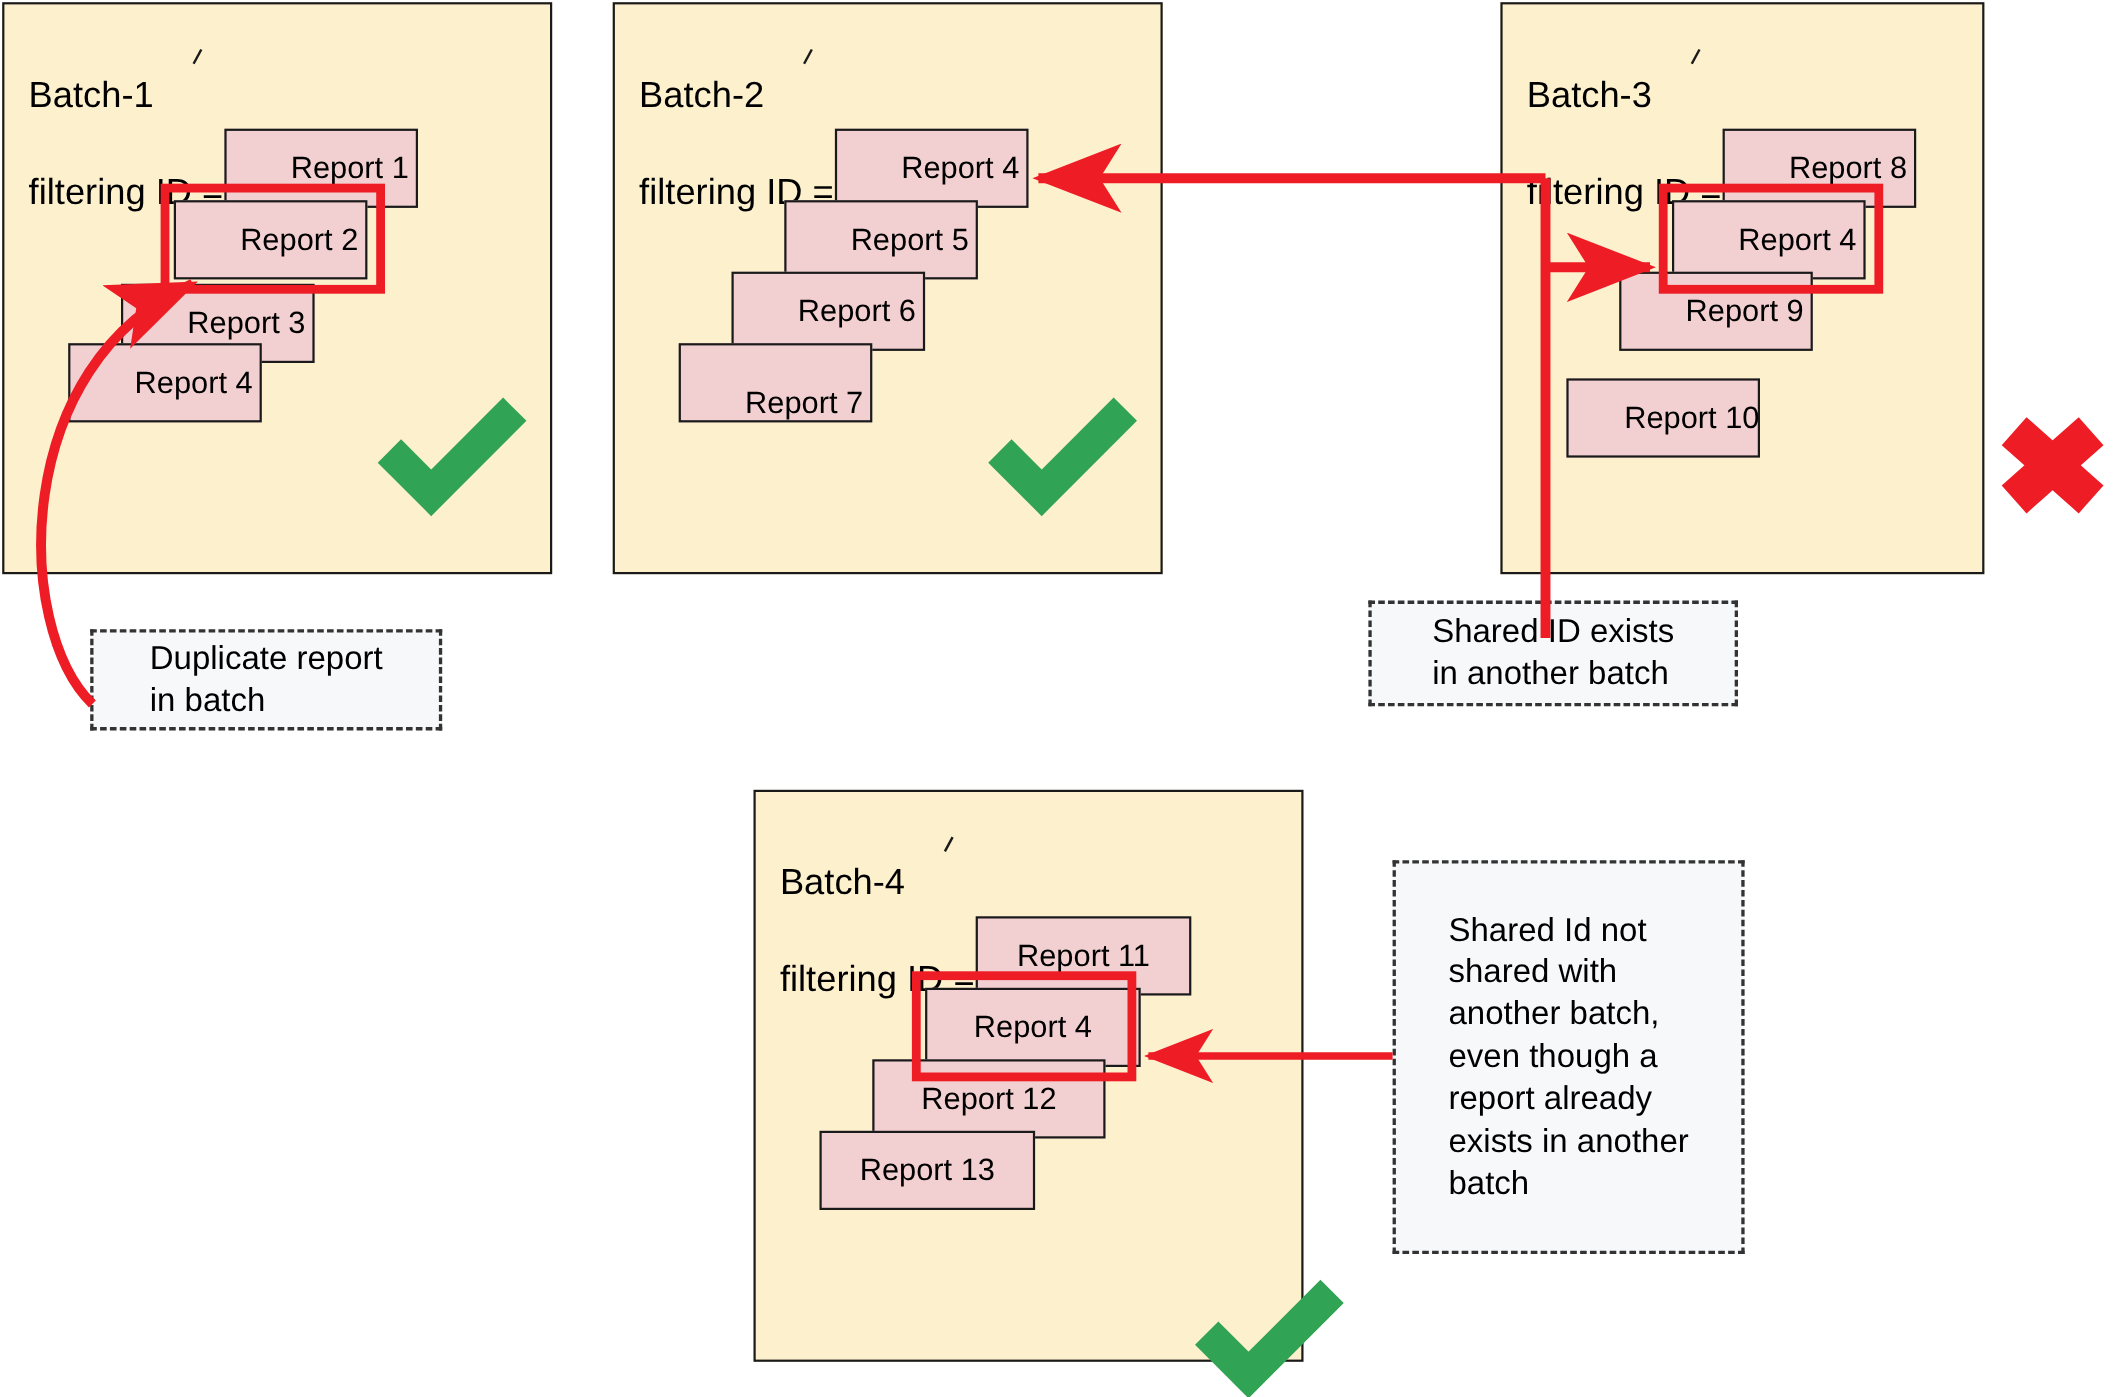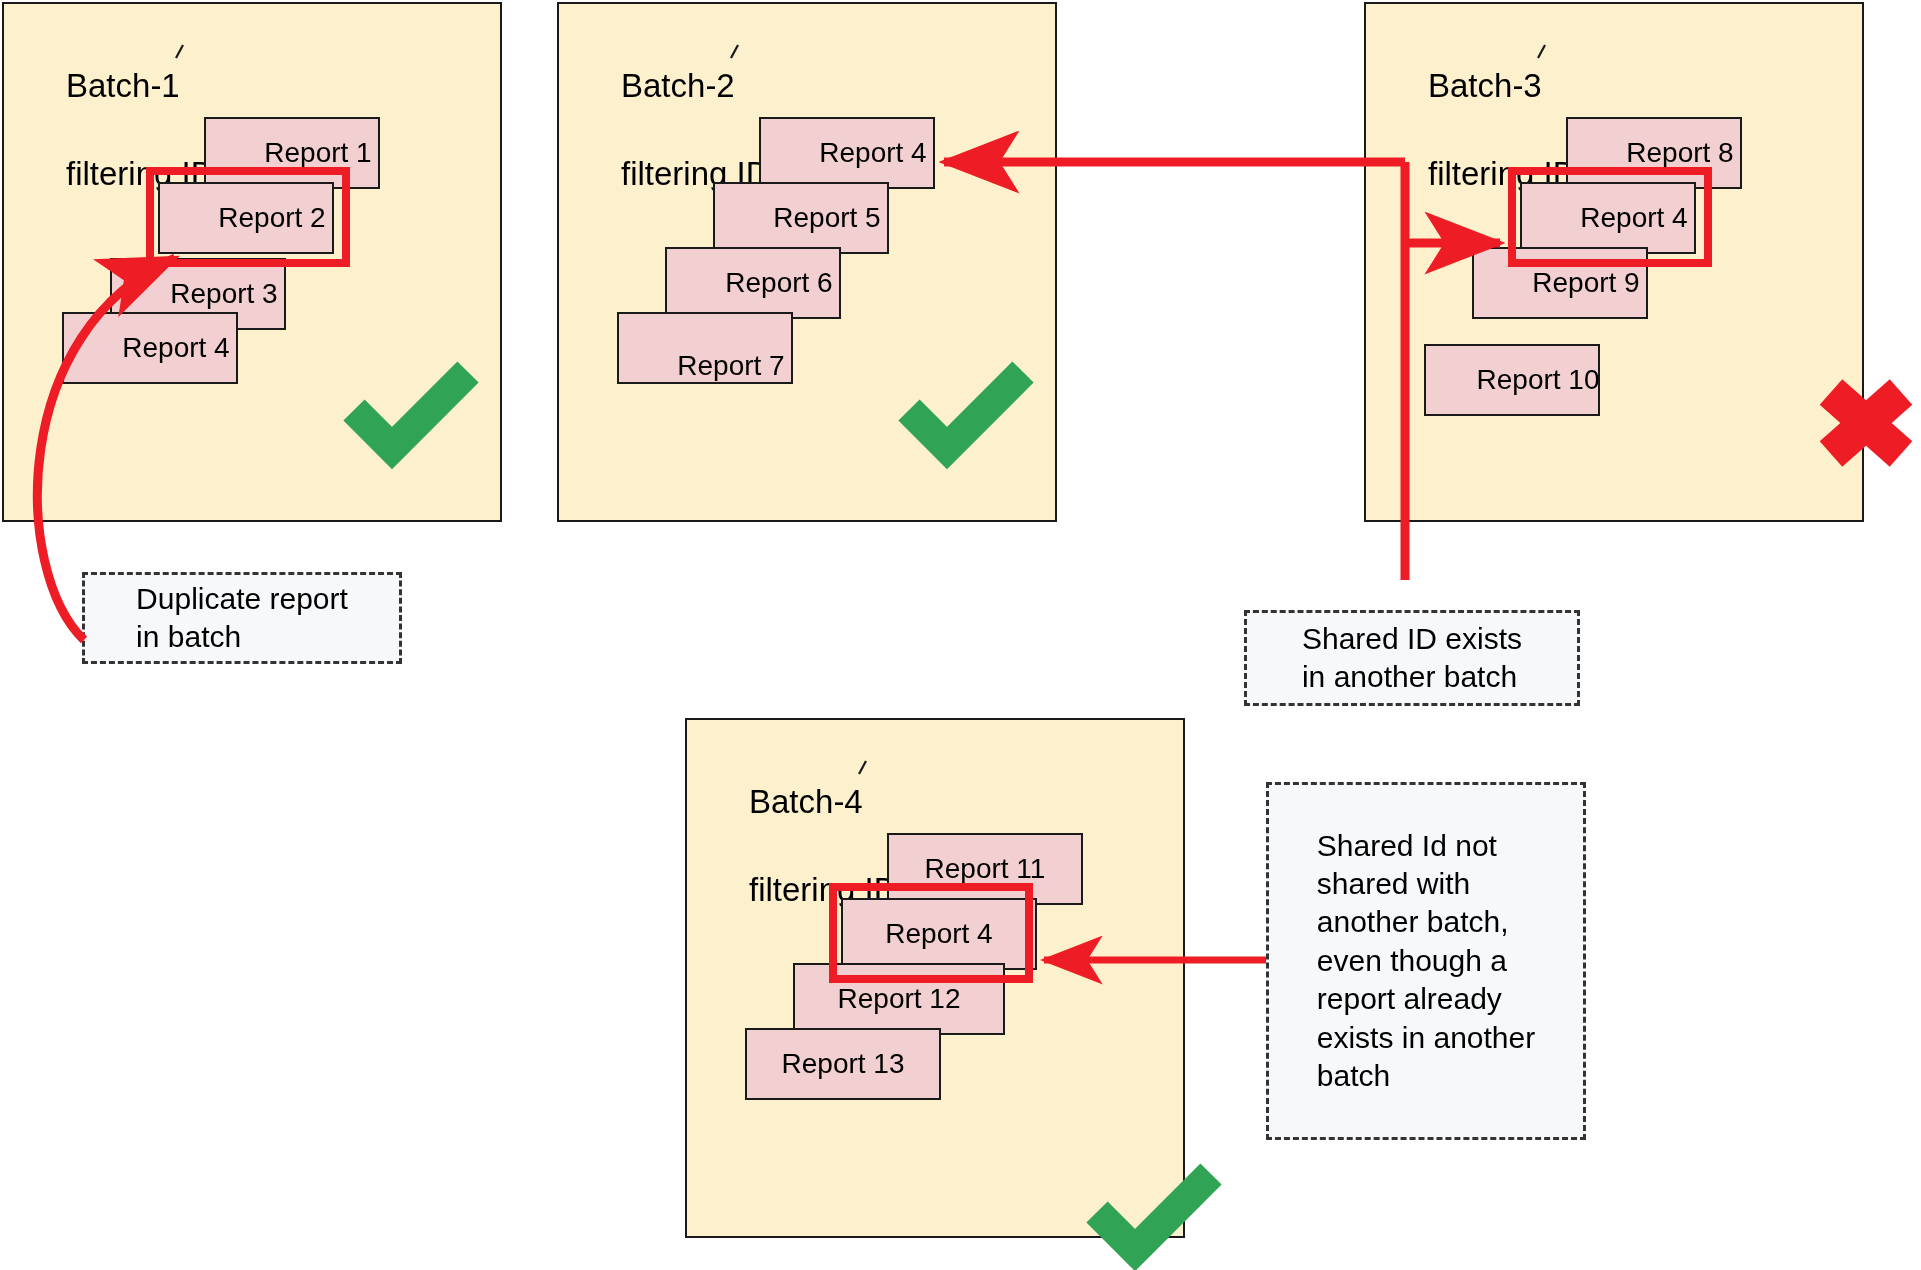--- a/index.html
+++ b/index.html
@@ -25,21 +25,20 @@
   }
   .batch-title {
     position: absolute;
     left: 22px;
     top: 16px;
     font-size: 33px;
     line-height: 1.33;
     color: #000000;
     white-space: pre-line;
     letter-spacing: 0px;
-    margin-left: 40px;
   }
   .tickmark {
     position: absolute;
     width: 14px;
     height: 20px;
     pointer-events: none;
   }
   .report {
     position: absolute;
     background: #f2cfd0;
@@ -133,21 +132,21 @@
       <span class="label">Report 5</span>
     </div>
     <div class="report" style="left:106px; top:243px; width:176px; height:72px;">
       <span class="label">Report 6</span>
     </div>
     <div class="report" style="left:58px; top:308px; width:176px; height:72px;align-items:flex-end;">
       <span class="label">Report 7</span>
     </div>
   </div>
 
-  <div class="batch" style="left:1364px; top:2px; width:500px; height:520px;">
+  <div class="batch" style="left:1364px; top:2px; width:440px; height:520px;">
     <div class="batch-title">
       <span>Batch-3</span><br>
       <span>filtering ID = 0</span>
     </div>
     <svg class="tickmark" style="left:168px; top:38px;" viewBox="0 0 14 20">
       <path d="M 11 3 L 4 16" stroke="#1a1a1a" stroke-width="2.2" fill="none"></path>
     </svg>
 
     <div class="report" style="left:200px; top:113px; width:176px; height:72px;">
       <span class="label">Report 8</span>
@@ -186,21 +185,21 @@
     <div class="report center-label" style="left:58px; top:308px; width:196px; height:72px;">
       <span class="label">Report 13</span>
     </div>
 
     <div class="highlight" style="left:142px; top:163px; width:204px; height:100px;"></div>
   </div>
 
   <div class="callout" style="left:82px; top:572px; width:320px; height:92px;">Duplicate report
 in batch</div>
 
-  <div class="callout" style="left:1244px; top:610px; width:336px; height:96px;">Shared ID exists
+  <div class="callout" style="left:1244px; top:546px; width:336px; height:96px;">Shared ID exists
 in another batch</div>
 
   <div class="callout" style="left:1266px; top:782px; width:320px; height:358px;">Shared Id not
 shared with
 another batch,
 even though a
 report already
 exists in another
 batch</div>
 

